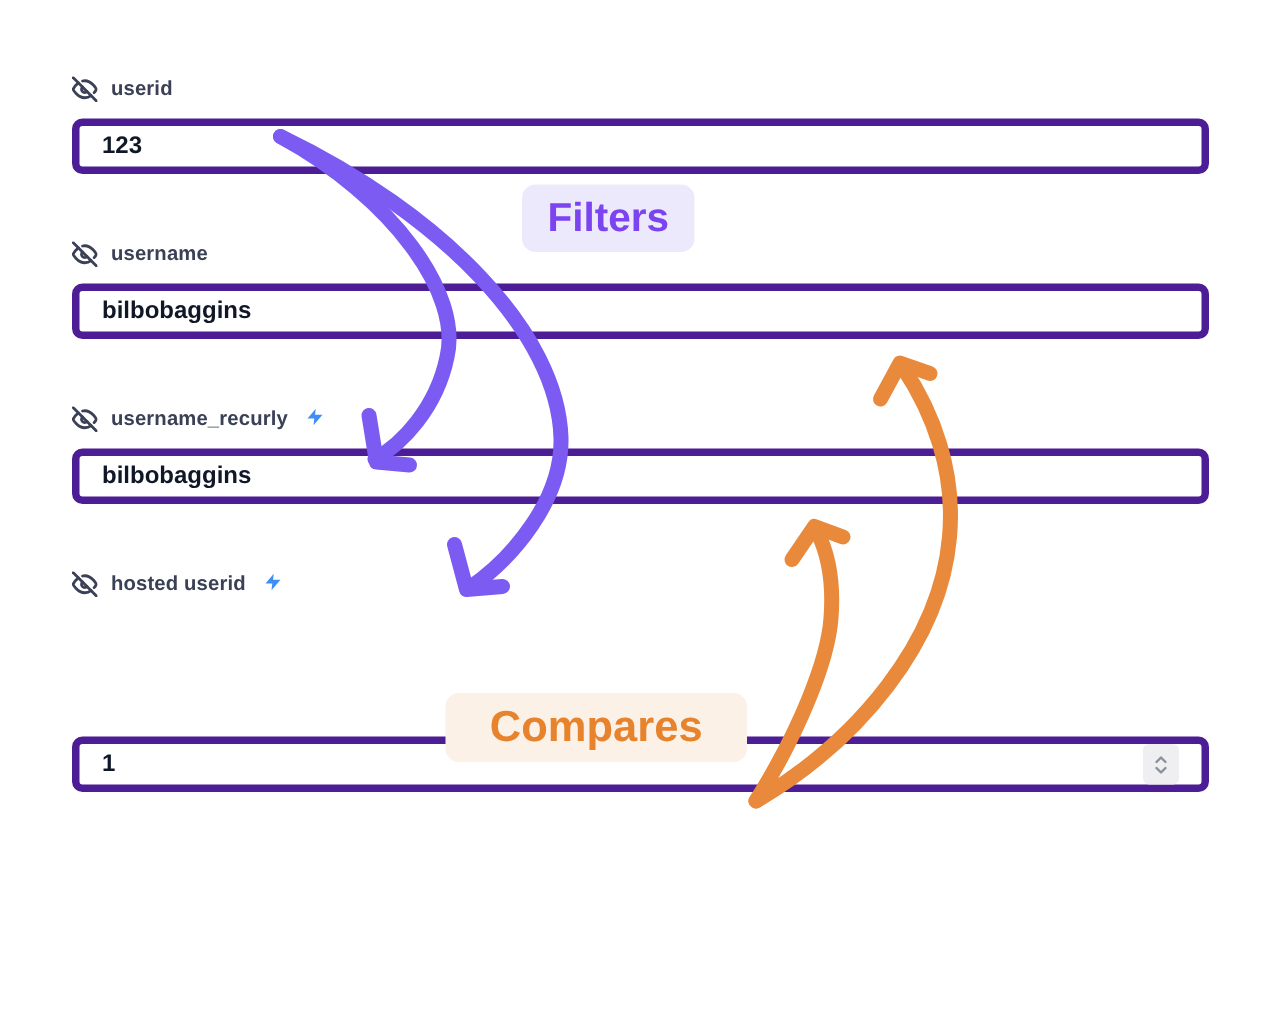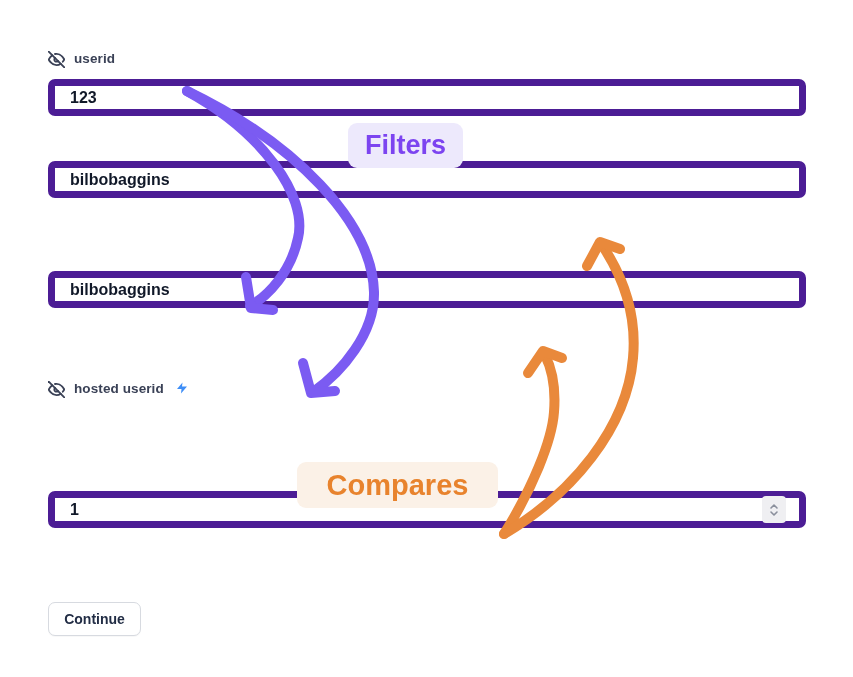--- a/index.html
+++ b/index.html
@@ -18,21 +18,21 @@
   }
   .label-row .eye { flex: 0 0 auto; display: flex; }
   .label-text {
     font-size: 13.5px; font-weight: 600; color: #3a4156;
     letter-spacing: 0.1px;
   }
   .bolt { display: flex; margin-left: 3px; }
 
   .text-input {
     width: 100%; height: 37px;
-    border: 7px solid #4c1d95; border-radius: 7px;
+    border: 5px solid #4c1d95; border-radius: 7px;
     background: #ffffff;
     padding: 0 15px;
     font-family: "Liberation Sans", sans-serif;
     font-size: 16px; font-weight: 700; color: #101828;
     outline: none;
   }
   .input-wrap { position: relative; }
   .stepper {
     position: absolute; right: 20px; top: 5px;
     width: 24px; height: 27px;
@@ -85,26 +85,49 @@
           </svg>
       </span>
       <span class="label-text">userid</span>
     </div>
     <div class="input-wrap">
       <input class="text-input" type="text" value="123" style="">
     </div>
   </div>
 
   <div class="field" style="top:161px">
+    <div class="label-row">
+      <span class="eye">
+        <svg width="17" height="17" viewBox="0 0 24 24" stroke="#3a4156" stroke-width="2.6" fill="none" stroke-linecap="round" stroke-linejoin="round">
+            <path d="M17.94 17.94A10.07 10.07 0 0 1 12 20c-7 0-11-8-11-8a18.45 18.45 0 0 1 5.06-5.94M9.9 4.24A9.12 9.12 0 0 1 12 4c7 0 11 8 11 8a18.5 18.5 0 0 1-2.16 3.19m-6.72-1.07a3 3 0 1 1-4.24-4.24"></path>
+            <line x1="1" y1="1" x2="23" y2="23"></line>
+          </svg>
+      </span>
+      <span class="label-text">username</span>
+    </div>
     <div class="input-wrap">
       <input class="text-input" type="text" value="bilbobaggins" style="">
     </div>
   </div>
 
   <div class="field" style="top:271px">
+    <div class="label-row">
+      <span class="eye">
+        <svg width="17" height="17" viewBox="0 0 24 24" stroke="#3a4156" stroke-width="2.6" fill="none" stroke-linecap="round" stroke-linejoin="round">
+            <path d="M17.94 17.94A10.07 10.07 0 0 1 12 20c-7 0-11-8-11-8a18.45 18.45 0 0 1 5.06-5.94M9.9 4.24A9.12 9.12 0 0 1 12 4c7 0 11 8 11 8a18.5 18.5 0 0 1-2.16 3.19m-6.72-1.07a3 3 0 1 1-4.24-4.24"></path>
+            <line x1="1" y1="1" x2="23" y2="23"></line>
+          </svg>
+      </span>
+      <span class="label-text">username_recurly</span>
+      <span class="bolt">
+        <svg width="12" height="14" viewBox="0 0 24 24" fill="#3e8ef7">
+            <polygon points="13 1 2 14 11 14 10 23 22 9 12 9"></polygon>
+          </svg>
+      </span>
+    </div>
     <div class="input-wrap">
       <input class="text-input" type="text" value="bilbobaggins" style="">
     </div>
   </div>
 
   <div class="field" style="top:381px">
     <div class="label-row">
       <span class="eye">
         <svg width="17" height="17" viewBox="0 0 24 24" stroke="#3a4156" stroke-width="2.6" fill="none" stroke-linecap="round" stroke-linejoin="round">
             <path d="M17.94 17.94A10.07 10.07 0 0 1 12 20c-7 0-11-8-11-8a18.45 18.45 0 0 1 5.06-5.94M9.9 4.24A9.12 9.12 0 0 1 12 4c7 0 11 8 11 8a18.5 18.5 0 0 1-2.16 3.19m-6.72-1.07a3 3 0 1 1-4.24-4.24"></path>
@@ -143,15 +166,14 @@
     <path class="arrow-orange" d="M 504,534 C 532,489 552,441 554,412 C 556,386 551,367 545,355"></path>
     <polyline class="arrow-orange" points="528,373 543,351 562,358"></polyline>
 
     <path class="arrow-orange" d="M 504,534 C 572,494 627,428 633,358 C 637,314 622,275 602,245"></path>
     <polyline class="arrow-orange" points="587,266 600,242 620,249"></polyline>
   </svg>
 
   <div class="badge badge-compares">Compares</div>
   <div class="badge badge-filters">Filters</div>
 
-  <button class="continue-btn">Continue</button>
 
 </div>
 
 </body></html>

